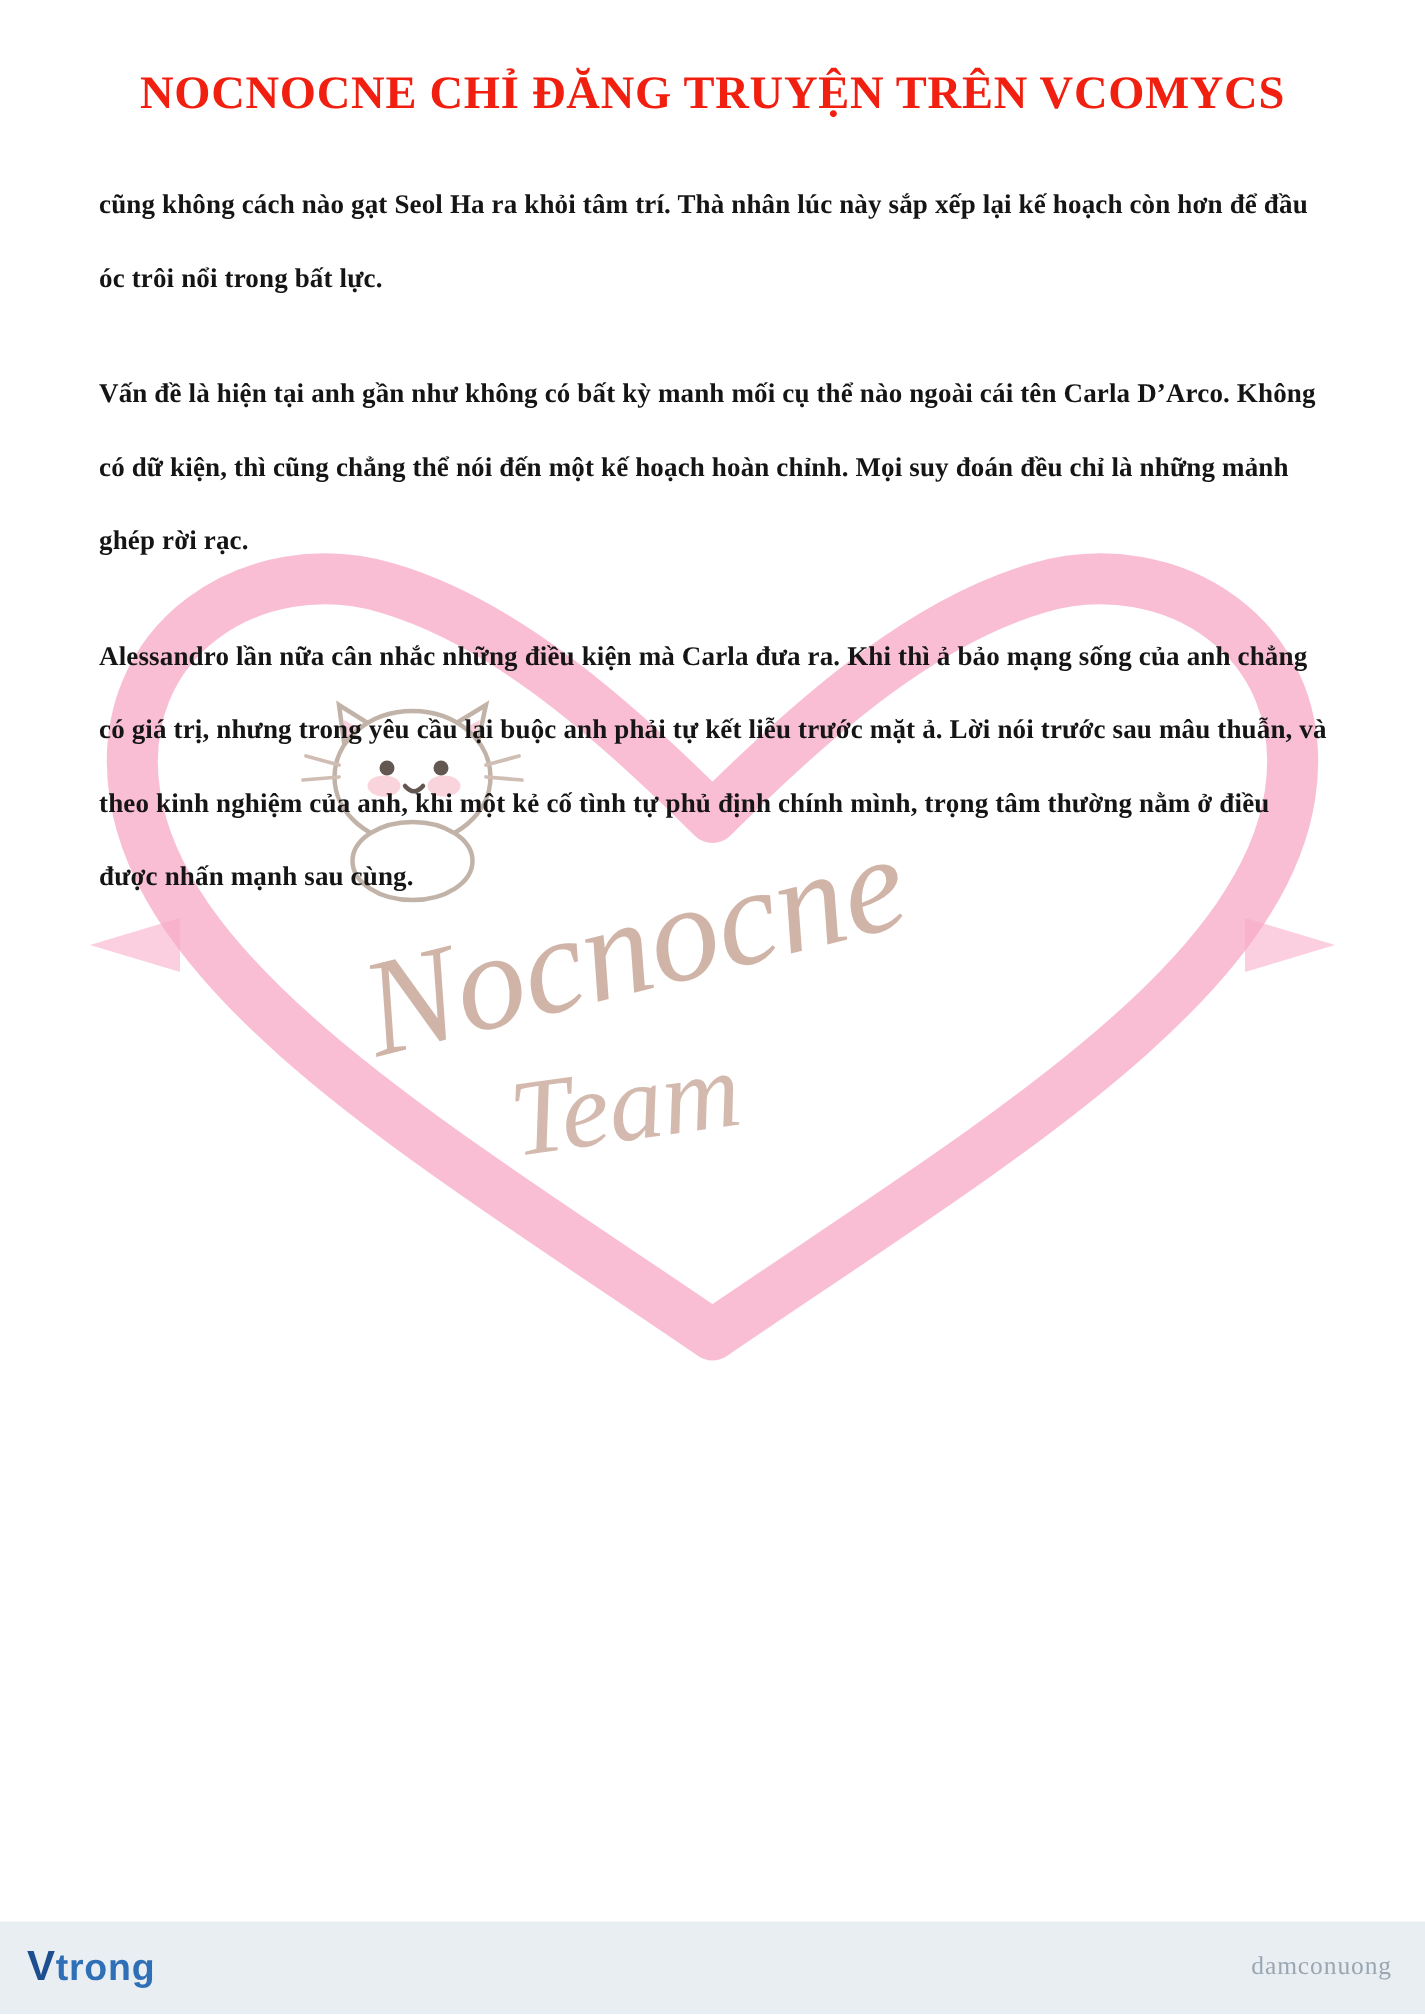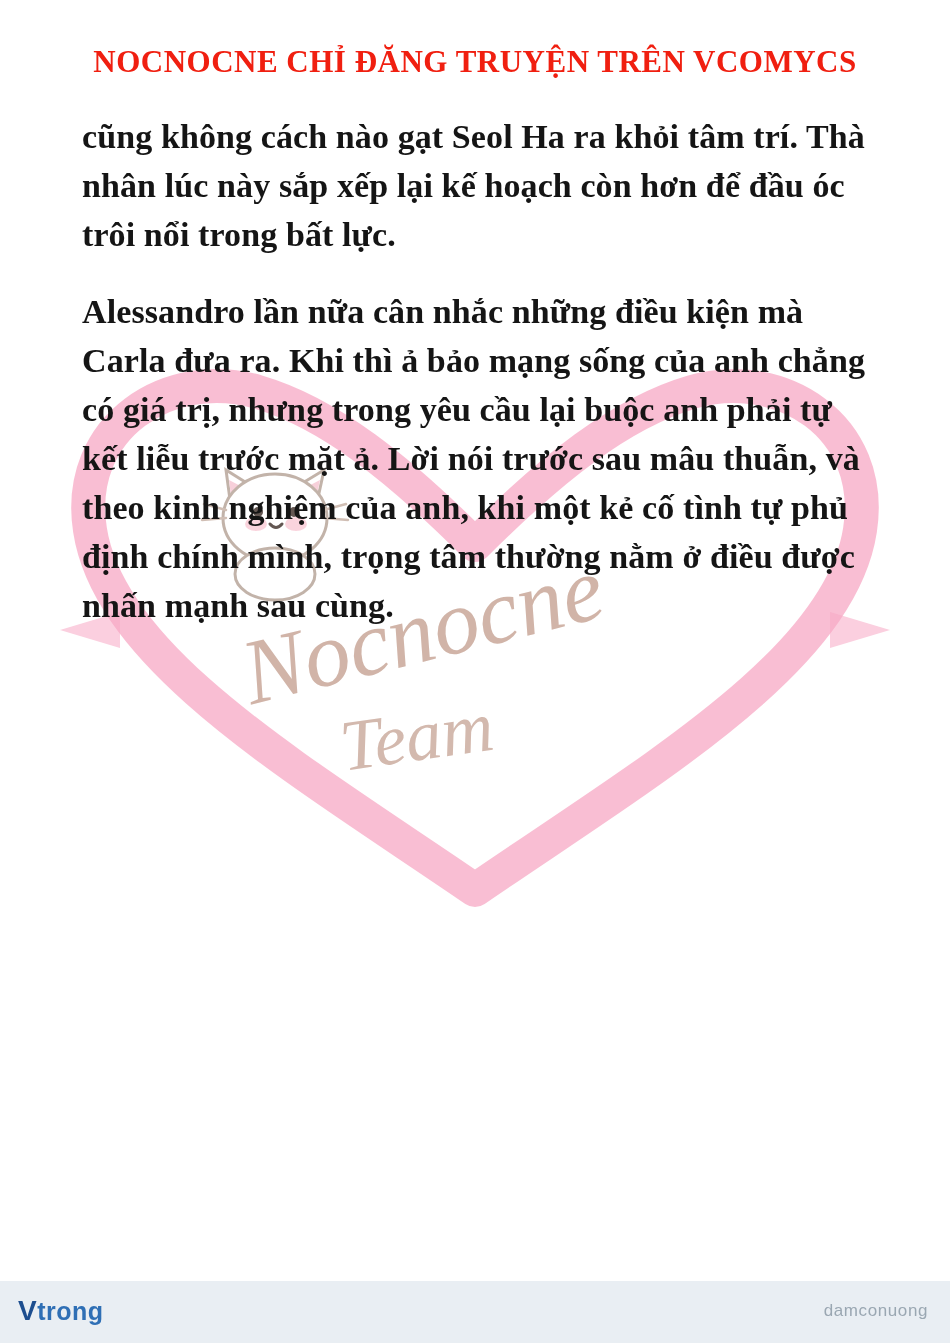--- a/index.html
+++ b/index.html
@@ -55,24 +55,24 @@
   .content {
     position: absolute;
     left: 66px;
     top: 112px;
     width: 820px;
     z-index: 2;
   }
   .para {
     font-family: "Liberation Serif", serif;
     font-weight: bold;
-    font-size: 34px;
+    font-size: 18px;
     line-height: 49px;
     color: #151515;
-    margin: 0 0 28px 16px;
+    margin: 0 0 28px 0;
     text-align: left;
     letter-spacing: 0.1px;
   }
   .para:last-child { margin-bottom: 0; }
 
   
   .bottom-bar {
     position: absolute;
     left: 0;
     bottom: 0;
@@ -103,21 +103,21 @@
     color: #1d4e8f;
   }
   .brand-logo .rest {
     font-size: 25px;
     color: #2f6fb5;
   }
   .site-tag {
     position: absolute;
     right: 22px;
     top: 20px;
-    font-family: Liberation Sans, sans-serif;
+    font-family: Liberation Serif, serif;
     font-size: 17px;
     color: #9aa7b2;
     letter-spacing: 0.6px;
   }
 
   
   .cat {
     position: absolute;
     left: 196px;
     top: 452px;
@@ -172,20 +172,21 @@
       </g>
     </svg>
   </div>
 
   <div class="banner">
     <span class="banner-text">NOCNOCNE CHỈ ĐĂNG TRUYỆN TRÊN VCOMYCS</span>
   </div>
 
   <div class="content">
     <p class="para">cũng không cách nào gạt Seol Ha ra khỏi tâm trí. Thà nhân lúc này sắp xếp lại kế hoạch còn hơn để đầu óc trôi nổi trong bất lực.</p>
+    <p class="para">Vấn đề là hiện tại anh gần như không có bất kỳ manh mối cụ thể nào ngoài cái tên Carla D’Arco. Không có dữ kiện, thì cũng chẳng thể nói đến một kế hoạch hoàn chỉnh. Mọi suy đoán đều chỉ là những mảnh ghép rời rạc.</p>
     <p class="para">Alessandro lần nữa cân nhắc những điều kiện mà Carla đưa ra. Khi thì ả bảo mạng sống của anh chẳng có giá trị, nhưng trong yêu cầu lại buộc anh phải tự kết liễu trước mặt ả. Lời nói trước sau mâu thuẫn, và theo kinh nghiệm của anh, khi một kẻ cố tình tự phủ định chính mình, trọng tâm thường nằm ở điều được nhấn mạnh sau cùng.</p>
   </div>
 
   <div class="bottom-bar">
     <div class="bottom-bar-inner">
       <div class="brand-logo">
         <span class="v">V</span>
         <span class="rest">trong</span>
       </div>
       <div class="site-tag">damconuong</div>

